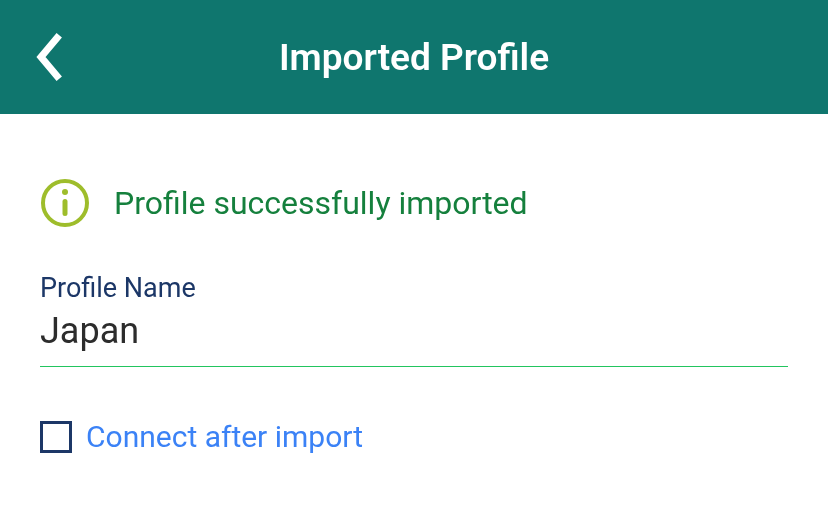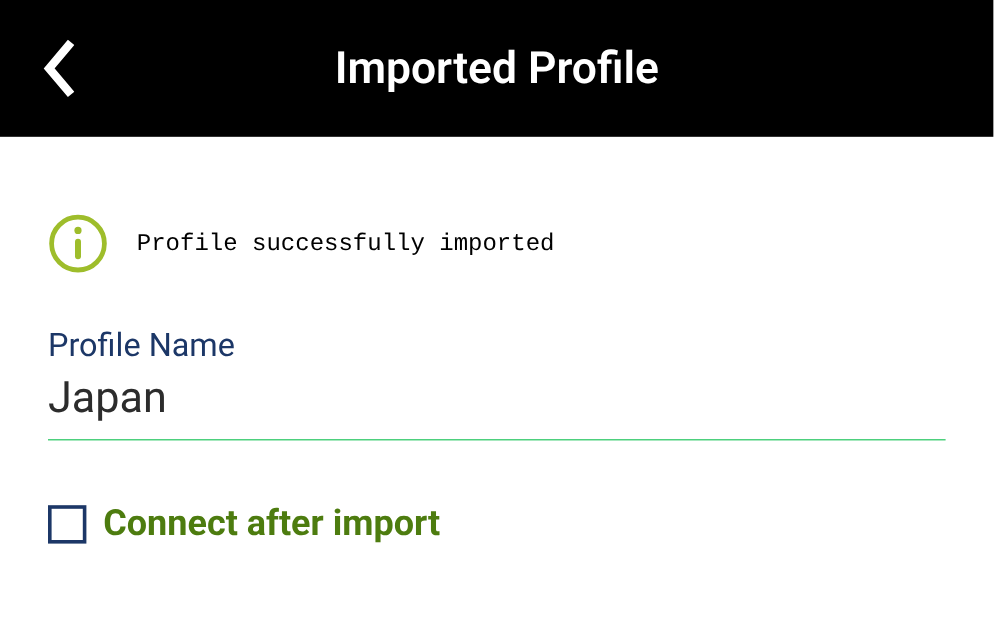--- a/index.html
+++ b/index.html
@@ -4,21 +4,21 @@
   <style>
     * { box-sizing: border-box; margin: 0; padding: 0; }
     body {
       width: 828px;
       height: 516px;
       font-family: -apple-system, BlinkMacSystemFont, "Segoe UI", Roboto, Helvetica, Arial, sans-serif;
       background: #ffffff;
       overflow: hidden;
     }
     .header {
-      background: #000000;
+      background: #0f766e;
       height: 114px;
       display: flex;
       align-items: center;
       justify-content: space-between;
       padding: 0 24px 0 28px;
       position: relative;
     }
     .back-btn {
       width: 40px;
       height: 60px;
@@ -57,24 +57,23 @@
       margin-bottom: 44px;
     }
     .status-icon {
       width: 50px;
       height: 50px;
       display: flex;
       align-items: center;
       justify-content: center;
     }
     .status-text {
-      color: #000000;
-      font-size: 20px;
+      color: #15803d;
+      font-size: 32px;
       font-weight: 400;
-      font-family: Liberation Mono, monospace;
     }
     .field-label {
       color: #1c3767;
       font-size: 27px;
       font-weight: 400;
       margin-bottom: 0;
     }
     .field-input {
       width: 100%;
       border: none;
@@ -93,23 +92,23 @@
       margin-top: 52px;
     }
     .checkbox {
       width: 32px;
       height: 32px;
       border: 3px solid #1c3767;
       cursor: pointer;
       flex-shrink: 0;
     }
     .checkbox-label {
-      color: #4d7c0f;
+      color: #3b82f6;
       font-size: 30px;
-      font-weight: 700;
+      font-weight: 400;
       cursor: pointer;
     }
   </style>
 </head>
 <body>
 
 <div class="header">
   <div class="back-btn">
     <svg width="28" height="48" viewBox="0 0 28 48">
       <polyline points="23,5 7,24 23,43" fill="none" stroke="#ffffff" stroke-width="7" stroke-linecap="square" stroke-linejoin="miter"></polyline>

